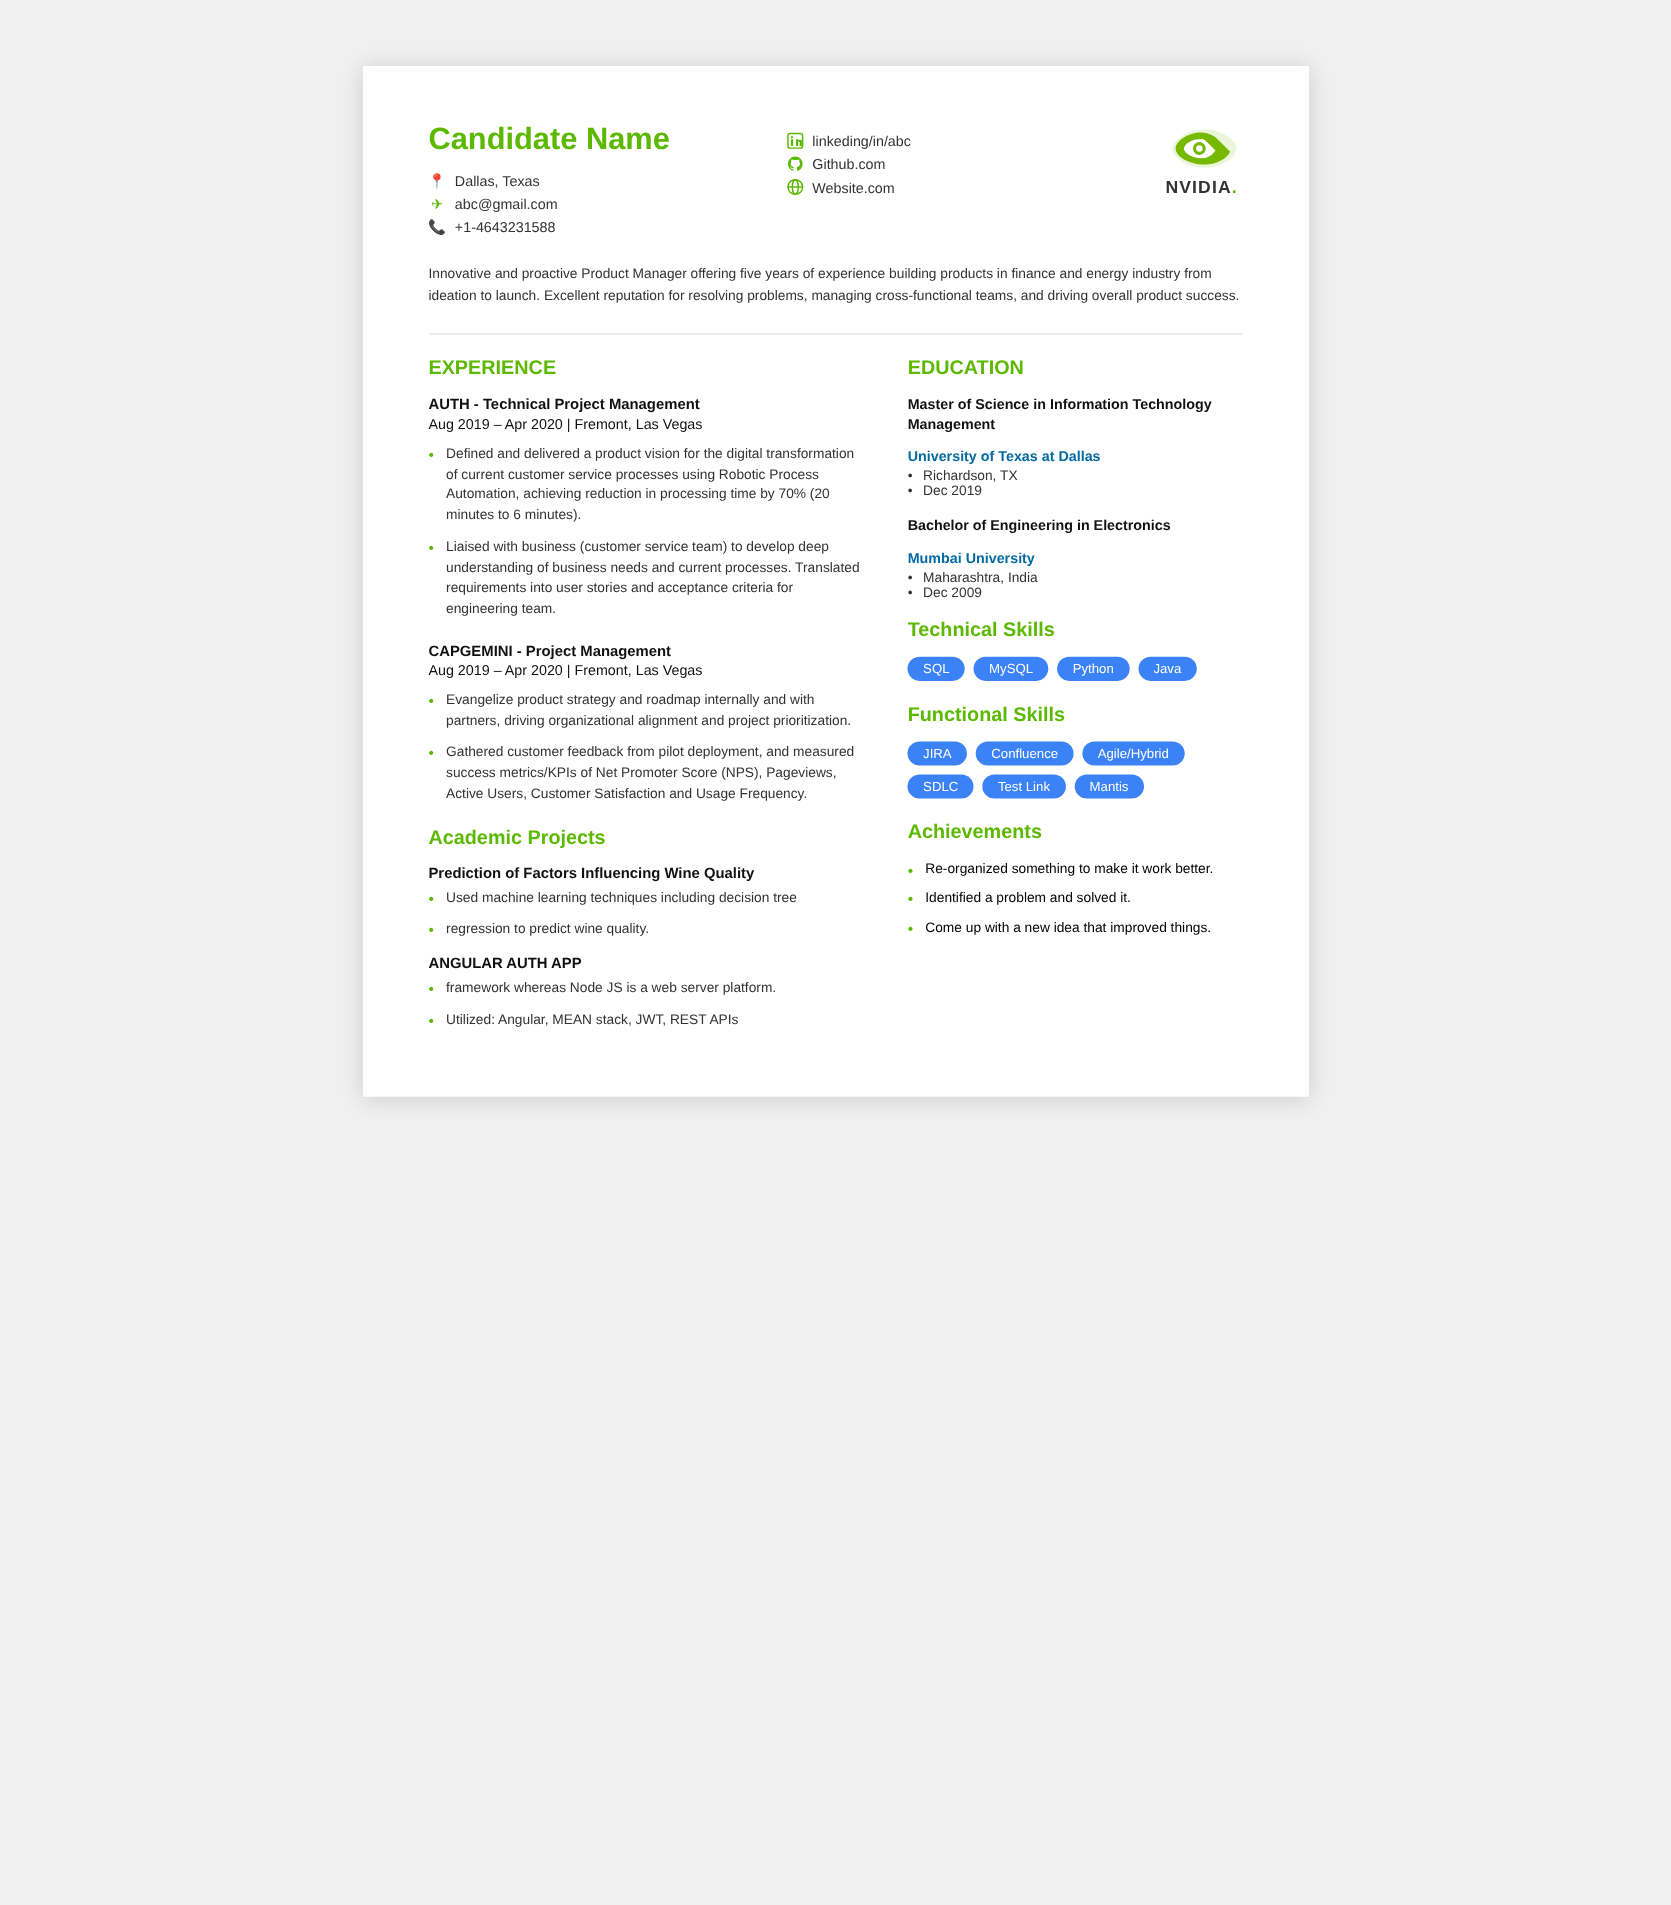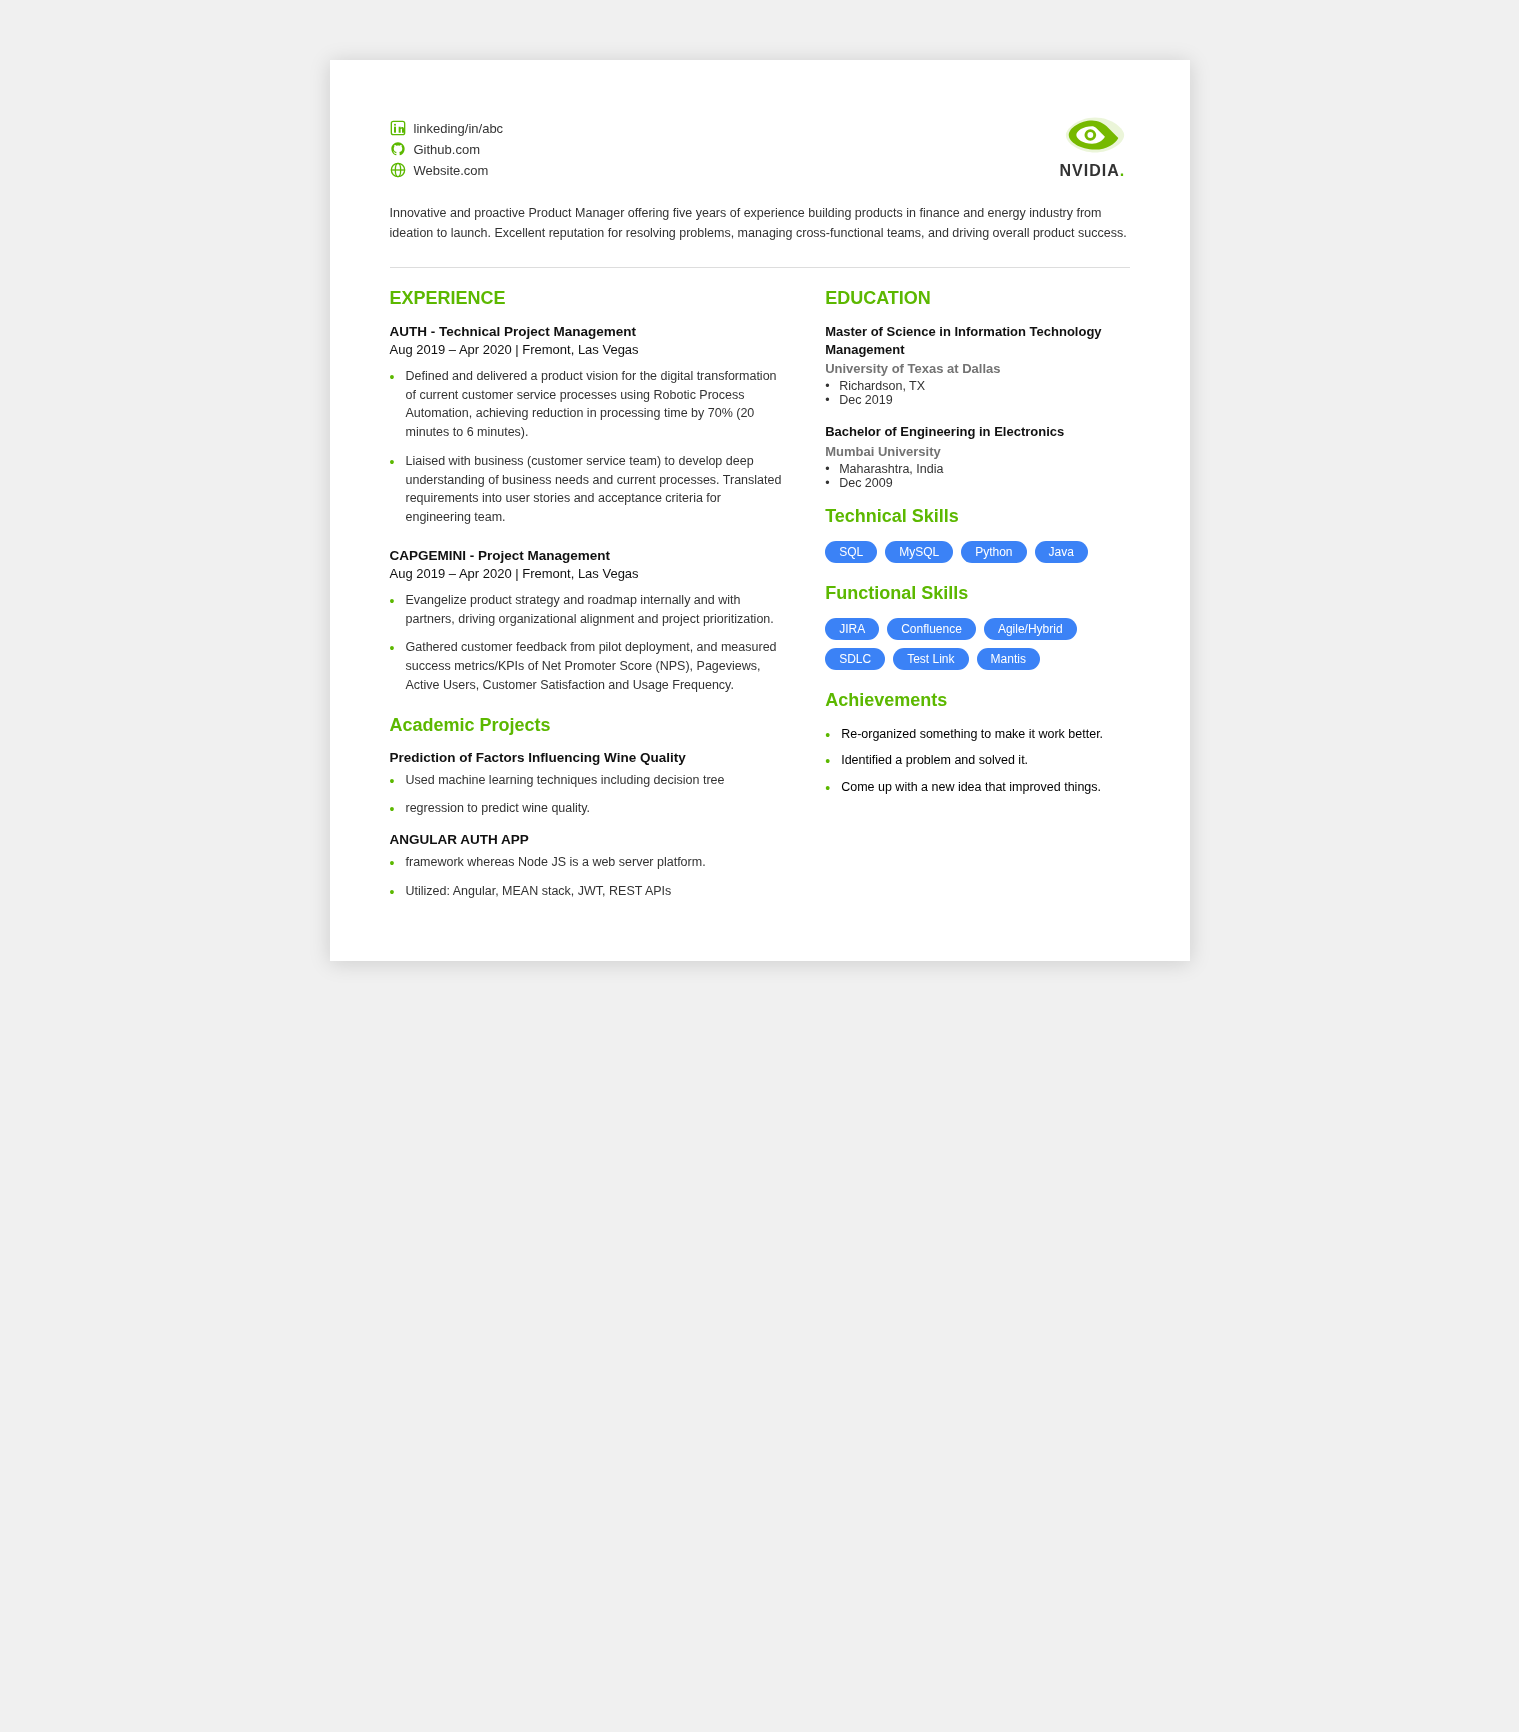--- a/index.html
+++ b/index.html
@@ -163,23 +163,23 @@
       margin-bottom: 16px;
     }
     .edu-degree {
       font-size: 13px;
       font-weight: bold;
       color: #111;
       line-height: 1.4;
     }
     .edu-school {
       font-size: 13px;
-      color: #737373;
-      font-weight: bold;
-      margin-top: 2px;
+      color: #0369a1;
+      font-weight: bold;
+      margin-top: 12px;
     }
     .edu-details {
       list-style: none;
       padding: 0;
       margin-top: 3px;
     }
     .edu-details li {
       font-size: 12.5px;
       color: #333;
       padding-left: 14px;
@@ -240,20 +240,35 @@
       left: 0;
       font-size: 14px;
     }
   </style>
 </head>
 <body>
 
 <div class="resume-page">
 
   <div class="header">
+    <div class="header-left">
+      <div class="candidate-name">Candidate Name</div>
+      <div class="contact-item">
+        <span class="contact-icon">📍</span>
+        <span>Dallas, Texas</span>
+      </div>
+      <div class="contact-item">
+        <span class="contact-icon">✈</span>
+        <span>abc@gmail.com</span>
+      </div>
+      <div class="contact-item">
+        <span class="contact-icon">📞</span>
+        <span>+1-4643231588</span>
+      </div>
+    </div>
     <div class="header-middle">
       <div class="contact-item">
         <span class="contact-icon">
           <svg width="16" height="16" viewBox="0 0 24 24" fill="#5cb800">
             <rect x="2" y="2" width="20" height="20" rx="3" fill="none" stroke="#5cb800" stroke-width="2"></rect>
             <rect x="6" y="10" width="3" height="9" fill="#5cb800"></rect>
             <circle cx="7.5" cy="7" r="1.5" fill="#5cb800"></circle>
             <path d="M13 10v9h3v-5c0-1.5 2-1.5 2 0v5h3v-6c0-3-4-3-5-1v-2h-3z" fill="#5cb800"></path>
           </svg>
         </span>

